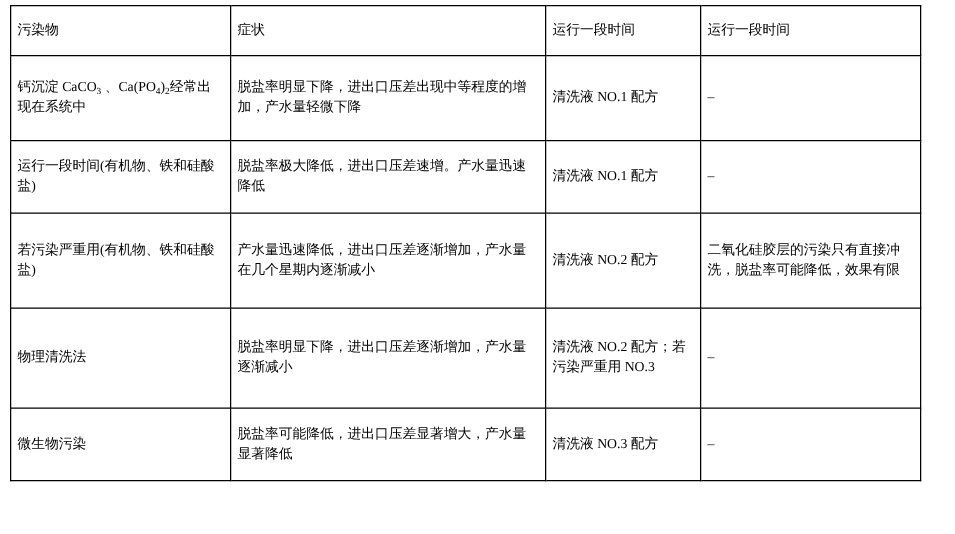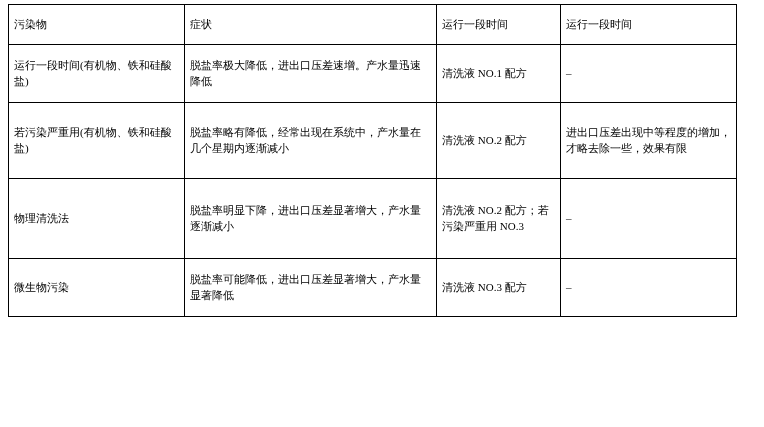--- a/index.html
+++ b/index.html
@@ -98,35 +98,41 @@
     </colgroup>
     <thead>
       <tr>
         <th>污染物</th>
         <th>症状</th>
         <th>运行一段时间</th>
         <th>运行一段时间</th>
       </tr>
     </thead>
     <tbody>
+      <tr class="row-h1">
+        <td class="pol">钙沉淀 CaCO<sub>3</sub> 、Ca(PO<sub>4</sub>)<sub>2</sub>经常出现在系统中</td>
+        <td class="sym">脱盐率明显下降，进出口压差出现中等程度的增加，产水量轻微下降</td>
+        <td class="chem">清洗液 NO.1 配方</td>
+        <td class="phys">–</td>
+      </tr>
       <tr class="row-h2">
         <td class="pol">运行一段时间(有机物、铁和硅酸盐)</td>
         <td class="sym">脱盐率极大降低，进出口压差速增。产水量迅速降低</td>
         <td class="chem">清洗液 NO.1 配方</td>
         <td class="phys">–</td>
       </tr>
       <tr class="row-h3">
         <td class="pol">若污染严重用(有机物、铁和硅酸盐)</td>
-        <td class="sym">脱盐率略有降低，经常出现在系统中，产水量在几个星期内逐渐减小</td>
+        <td class="sym">产水量迅速降低，进出口压差逐渐增加，产水量在几个星期内逐渐减小</td>
         <td class="chem">清洗液 NO.2 配方</td>
-        <td class="phys">进出口压差出现中等程度的增加，才略去除一些，效果有限</td>
+        <td class="phys">二氧化硅胶层的污染只有直接冲洗，脱盐率可能降低，效果有限</td>
       </tr>
       <tr class="row-h5">
         <td class="pol">物理清洗法</td>
-        <td class="sym">脱盐率明显下降，进出口压差显著增大，产水量逐渐减小</td>
+        <td class="sym">脱盐率明显下降，进出口压差逐渐增加，产水量逐渐减小</td>
         <td class="chem">清洗液 NO.2 配方；若污染严重用 NO.3</td>
         <td class="phys">–</td>
       </tr>
       <tr class="row-h6">
         <td class="pol">微生物污染</td>
         <td class="sym">脱盐率可能降低，进出口压差显著增大，产水量显著降低</td>
         <td class="chem">清洗液 NO.3 配方</td>
         <td class="phys">–</td>
       </tr>
     </tbody>

